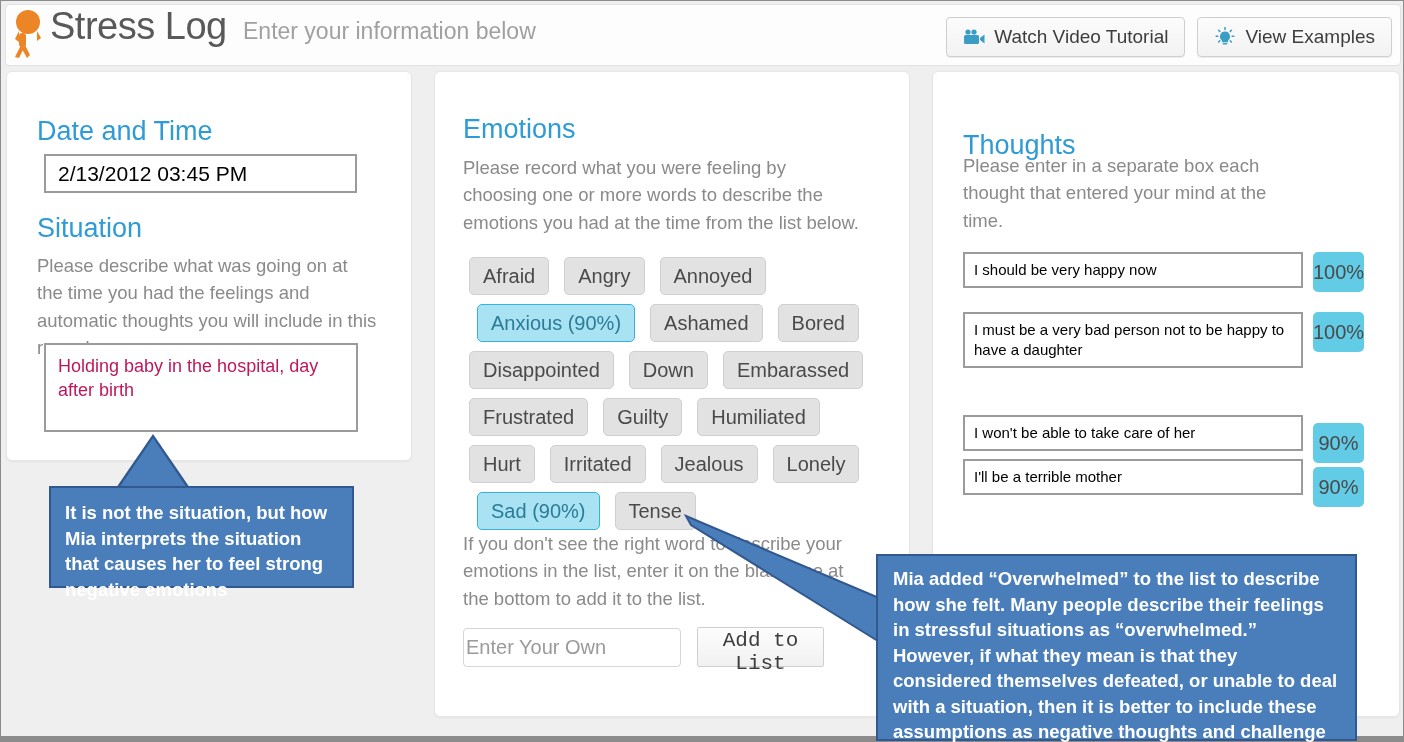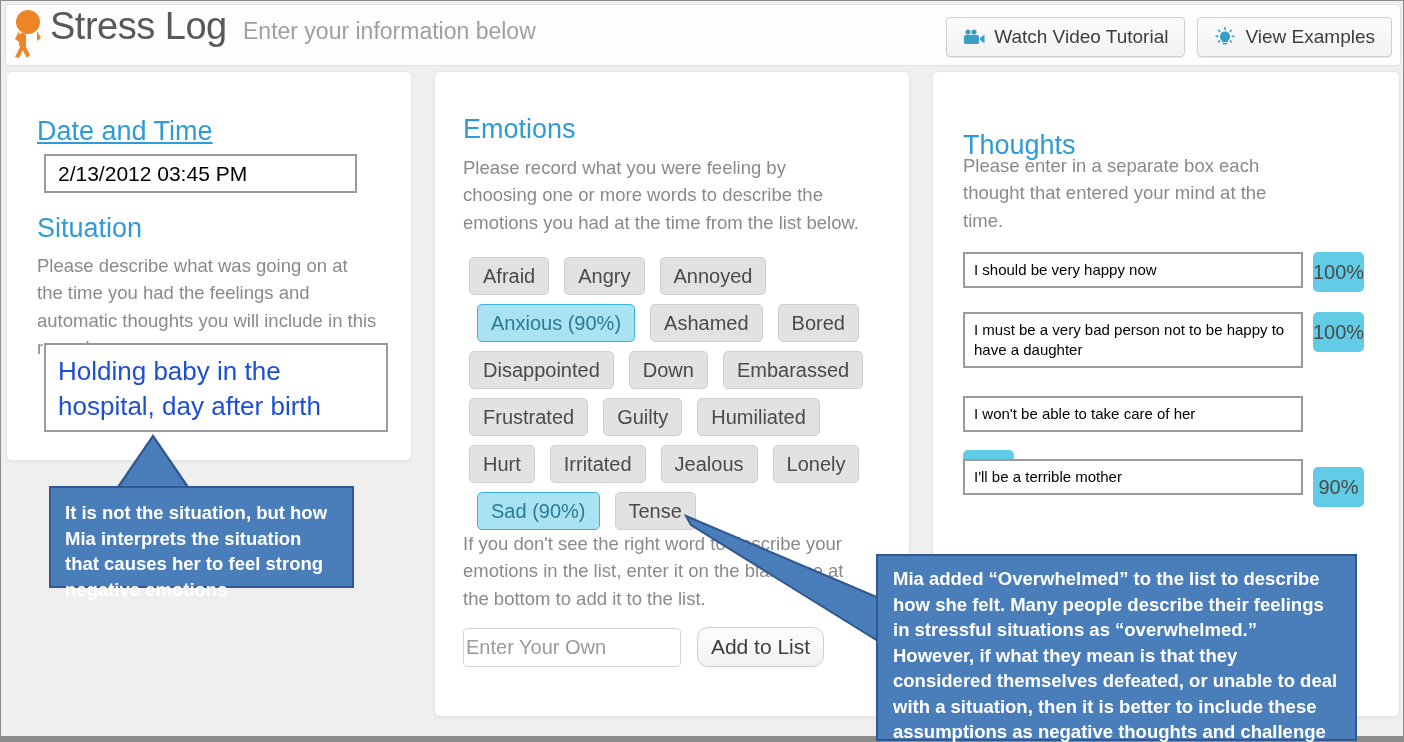--- a/index.html
+++ b/index.html
@@ -107,45 +107,45 @@
     margin: 0;
   }
   .help-text {
     font-size: 18.5px;
     color: #8a8a8a;
     line-height: 1.48;
     font-family: "Liberation Sans", sans-serif;
   }
 
   
-  .l-title1 { position:absolute; left:30px; top:44px;text-decoration:underline; }
+  .l-title1 { position:absolute; left:30px; top:44px; }
   .dt-box {
     position:absolute; left:37px; top:82px;
     width: 313px; height: 39px;
     border: 2px solid #9b9b9b;
     background: #fff;
     box-sizing: border-box;
     display:flex; align-items:center;
     padding-left: 12px;
     font-size: 21px;
     color: #000;
     font-family: "Liberation Sans", sans-serif;
     cursor: text;
   }
   .l-title2 { position:absolute; left:30px; top:141px; }
   .l-help   { position:absolute; left:30px; top:180px; width: 340px; }
   .sit-box {
     position:absolute; left:37px; top:271px;
-    width: 344px; height: 89px;
+    width: 314px; height: 89px;
     border: 2px solid #9b9b9b;
     background: #fff;
     box-sizing: border-box;
     padding: 9px 12px;
-    font-size: 26px;
-    color: #1d4ed8;
+    font-size: 18px;
+    color: #be185d;
     line-height: 1.35;
     font-family: "Liberation Sans", sans-serif;
     cursor: text;
   }
 
   
   .m-title { position:absolute; left:28px; top:42px; }
   .m-help  { position:absolute; left:28px; top:82px; width: 400px; }
   .tag-wrap {
     position: absolute;
@@ -192,24 +192,24 @@
     padding-left: 2px;
     font-family: "Liberation Sans", sans-serif;
     cursor: text;
   }
   .own-input::placeholder { color:#9a9a9a; }
   .add-btn {
     width: 127px; height: 40px;
     box-sizing: border-box;
     background: linear-gradient(to bottom,#fdfdfd 0%, #f1f1f1 100%);
     border: 1px solid #cfcfcf;
-    border-radius: 11px;
+    border-radius: 2px;
     font-size: 21px;
     color: #3d3d3d;
-    font-family: Liberation Sans, sans-serif;
+    font-family: Liberation Mono, monospace;
     cursor: pointer;
   }
 
   
   .r-title { position:absolute; left:30px; top:42px;margin-top:16px; }
   .r-help  { position:absolute; left:30px; top:80px; width: 310px; }
   .thought-row {
     position: absolute;
     display: flex;
     align-items: flex-start;
@@ -426,21 +426,21 @@
     <div class="help-text r-help">Please enter in a separate box each thought that entered your mind at the time.</div>
     <div id="thought-list">
         <div class="thought-row" style="left: 30px; top: 180px;">
           <div class="thought-box">I should be very happy now</div>
           <div class="pct">100%</div>
         </div>
         <div class="thought-row" style="left: 30px; top: 240px;">
           <div class="thought-box">I must be a very bad person not  to be happy to have a daughter</div>
           <div class="pct">100%</div>
         </div>
-        <div class="thought-row" style="left: 30px; top: 324px; flex-direction: column;">
+        <div class="thought-row" style="left: 30px; top: 343px;">
           <div class="thought-box">I won't be able to take care of her</div>
           <div class="pct" style="margin-top: 8px;">90%</div>
         </div>
         <div class="thought-row" style="left: 30px; top: 387px;">
           <div class="thought-box">I'll be a terrible mother</div>
           <div class="pct" style="margin-top: 8px;">90%</div>
         </div>
       </div>
   </div>
 

